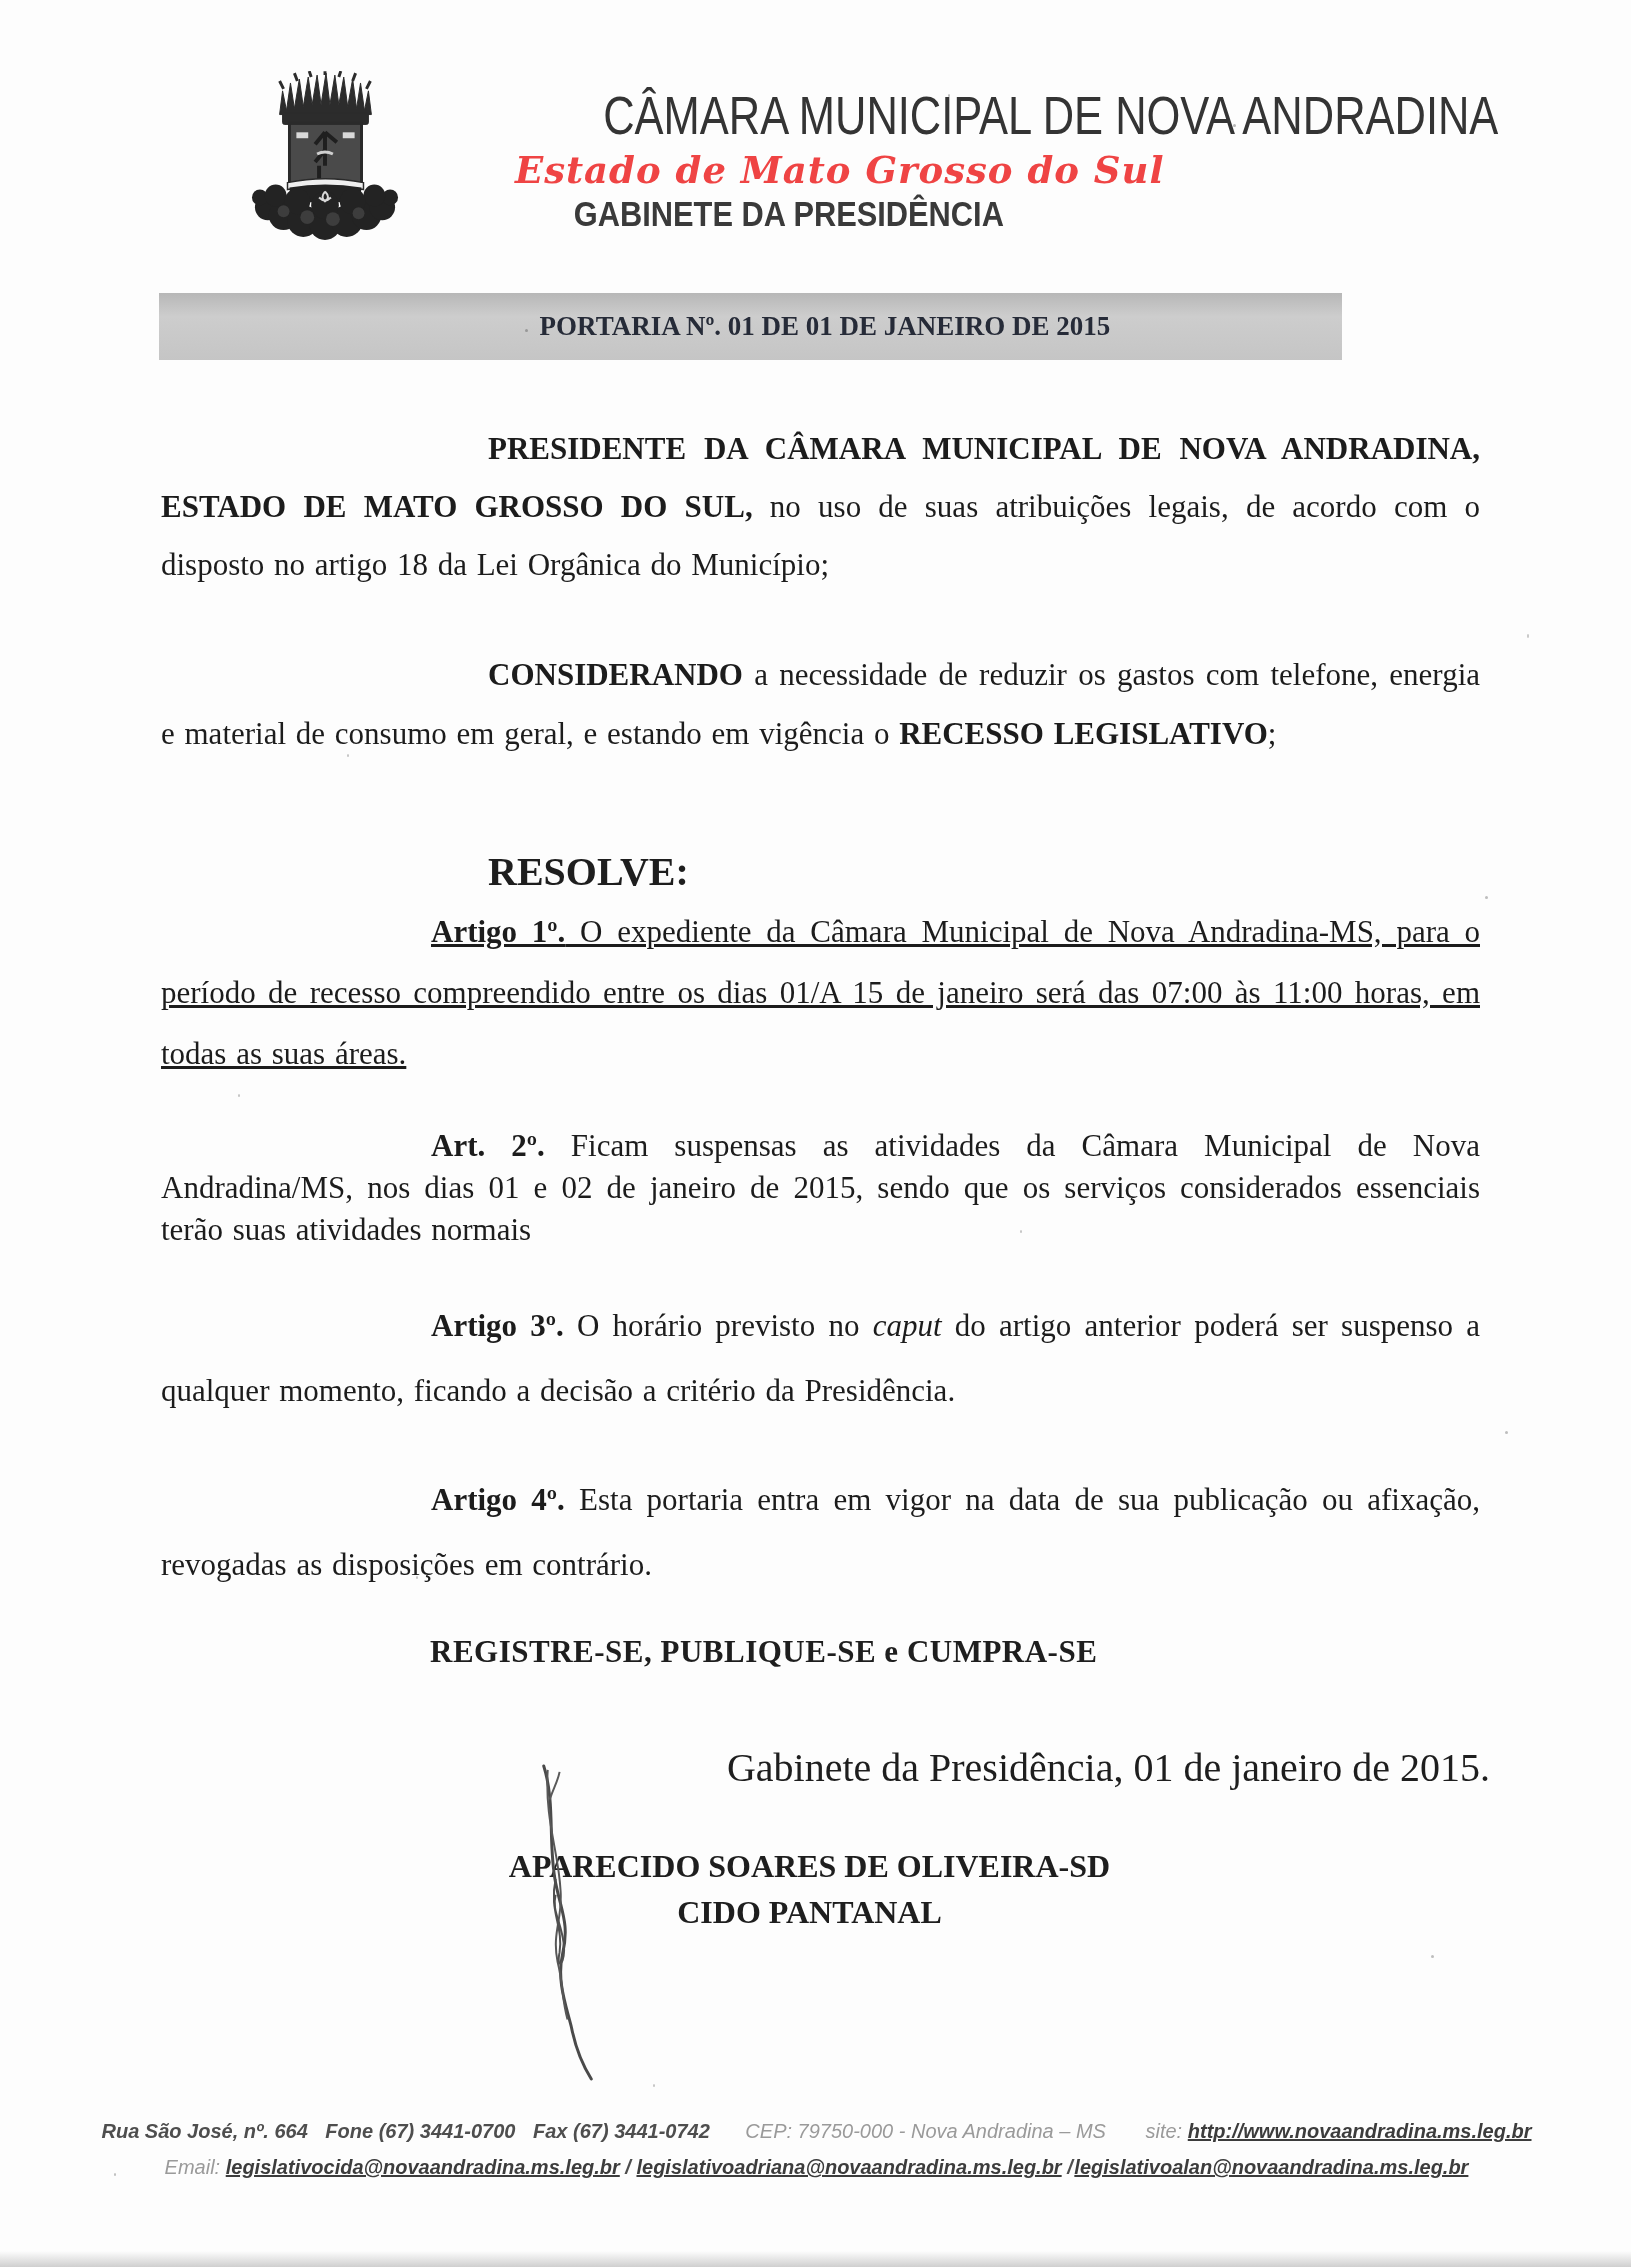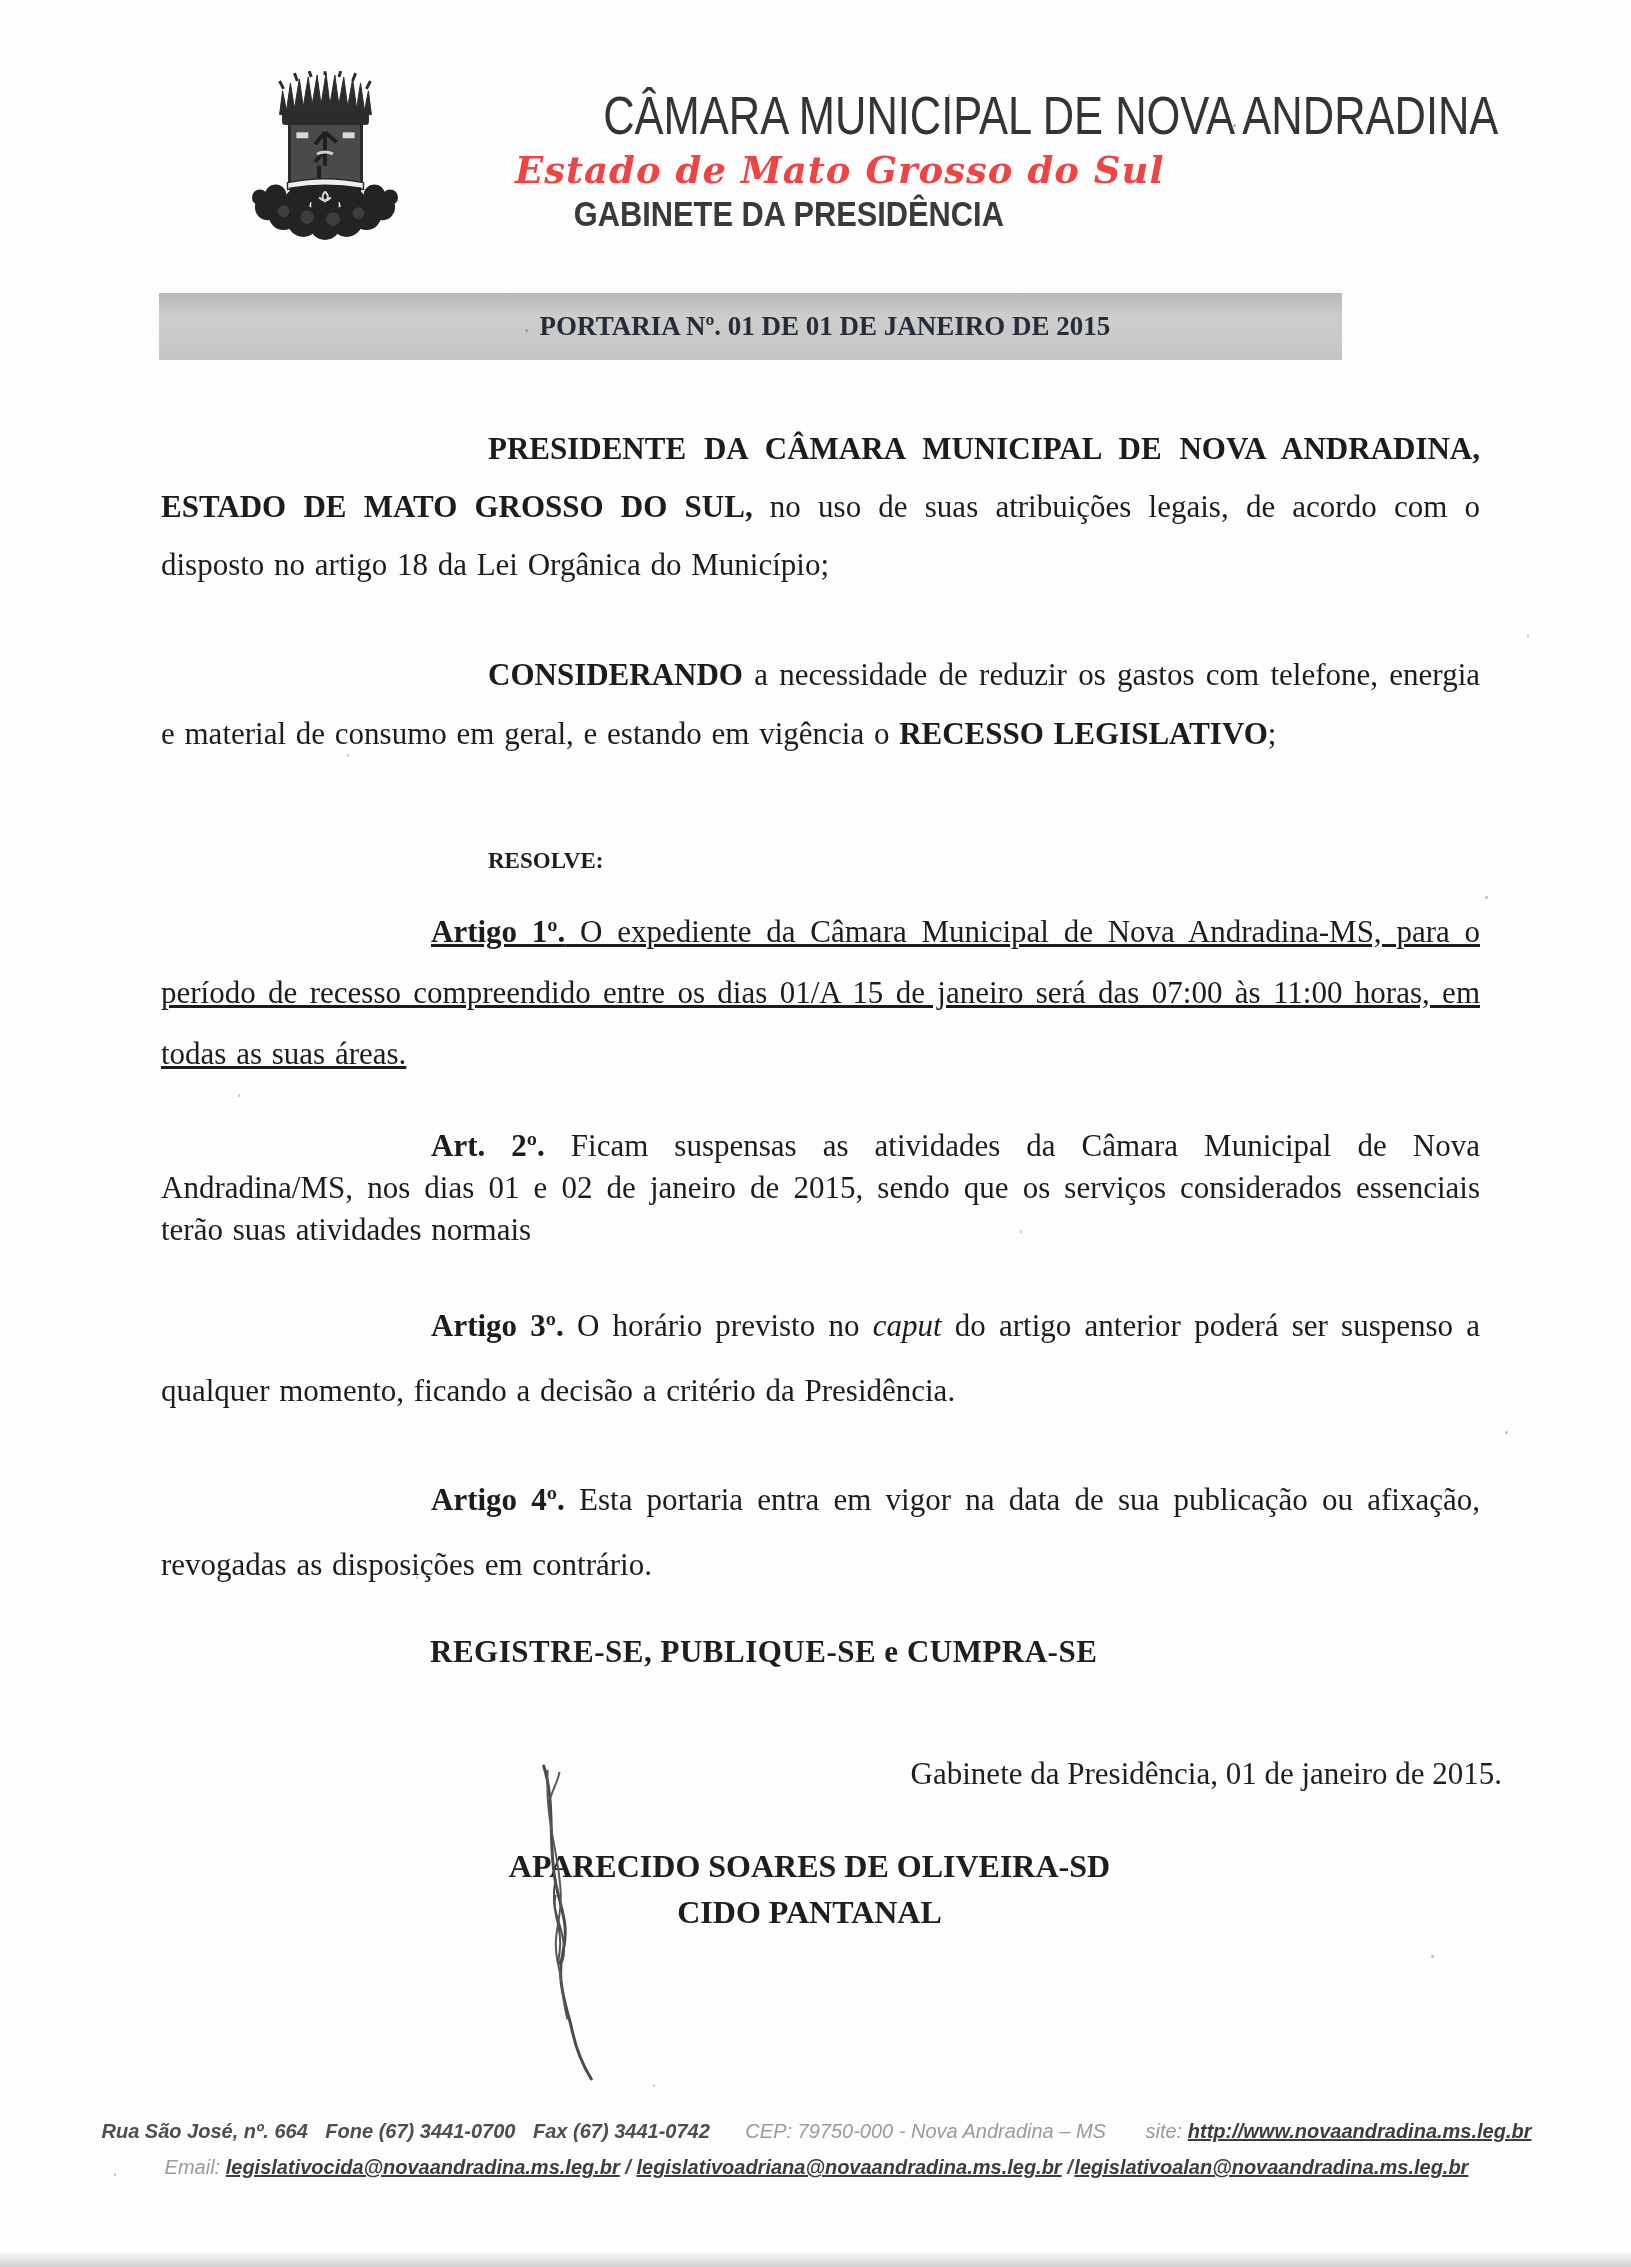--- a/index.html
+++ b/index.html
@@ -41,25 +41,25 @@
   .ind-330 { text-indent:327px; }
   .ind-273 { text-indent:270px; }
   .lh-59 { line-height:58px; }
   .lh-60 { line-height:59px; }
   .lh-62 { line-height:61px; }
   .lh-42 { line-height:42px; }
   .lh-66 { line-height:65px; }
   .bold { font-weight:bold; }
   .ital { font-style:italic; }
   .resolve { position:absolute; left:161px; top:848px; margin:0; padding-left:327px;
-    font-size:23px; font-weight:bold; }
+    font-size:40px; font-weight:bold; }
   .closing { position:absolute; left:161px; top:1634px; margin:0; padding-left:269px;
     font-size:31px; font-weight:bold; letter-spacing:0.5px; }
-  .dateline { position:absolute; left:161px; top:1744px; width:1329px; margin:12px;
-    text-align:right; font-size:31px; }
+  .dateline { position:absolute; left:161px; top:1744px; width:1329px; margin:0;
+    text-align:right; font-size:40px; }
   
   .sig-block { position:absolute; left:161px; top:1843px; width:1297px; text-align:center; }
   .sig-name { font-size:32px; font-weight:bold; line-height:46px; }
   .sig-role { font-size:31px; font-weight:bold; font-style:italic; line-height:46px; }
   .sig-stroke { position:absolute; left:500px; top:1760px; width:139px; height:321px;
     pointer-events:none; }
   
   .footer { position:absolute; left:69px; top:2113px; width:1495px; text-align:center;
     font-family:"Liberation Sans", sans-serif; font-style:italic; font-size:20px;
     line-height:36px; white-space:nowrap; }

